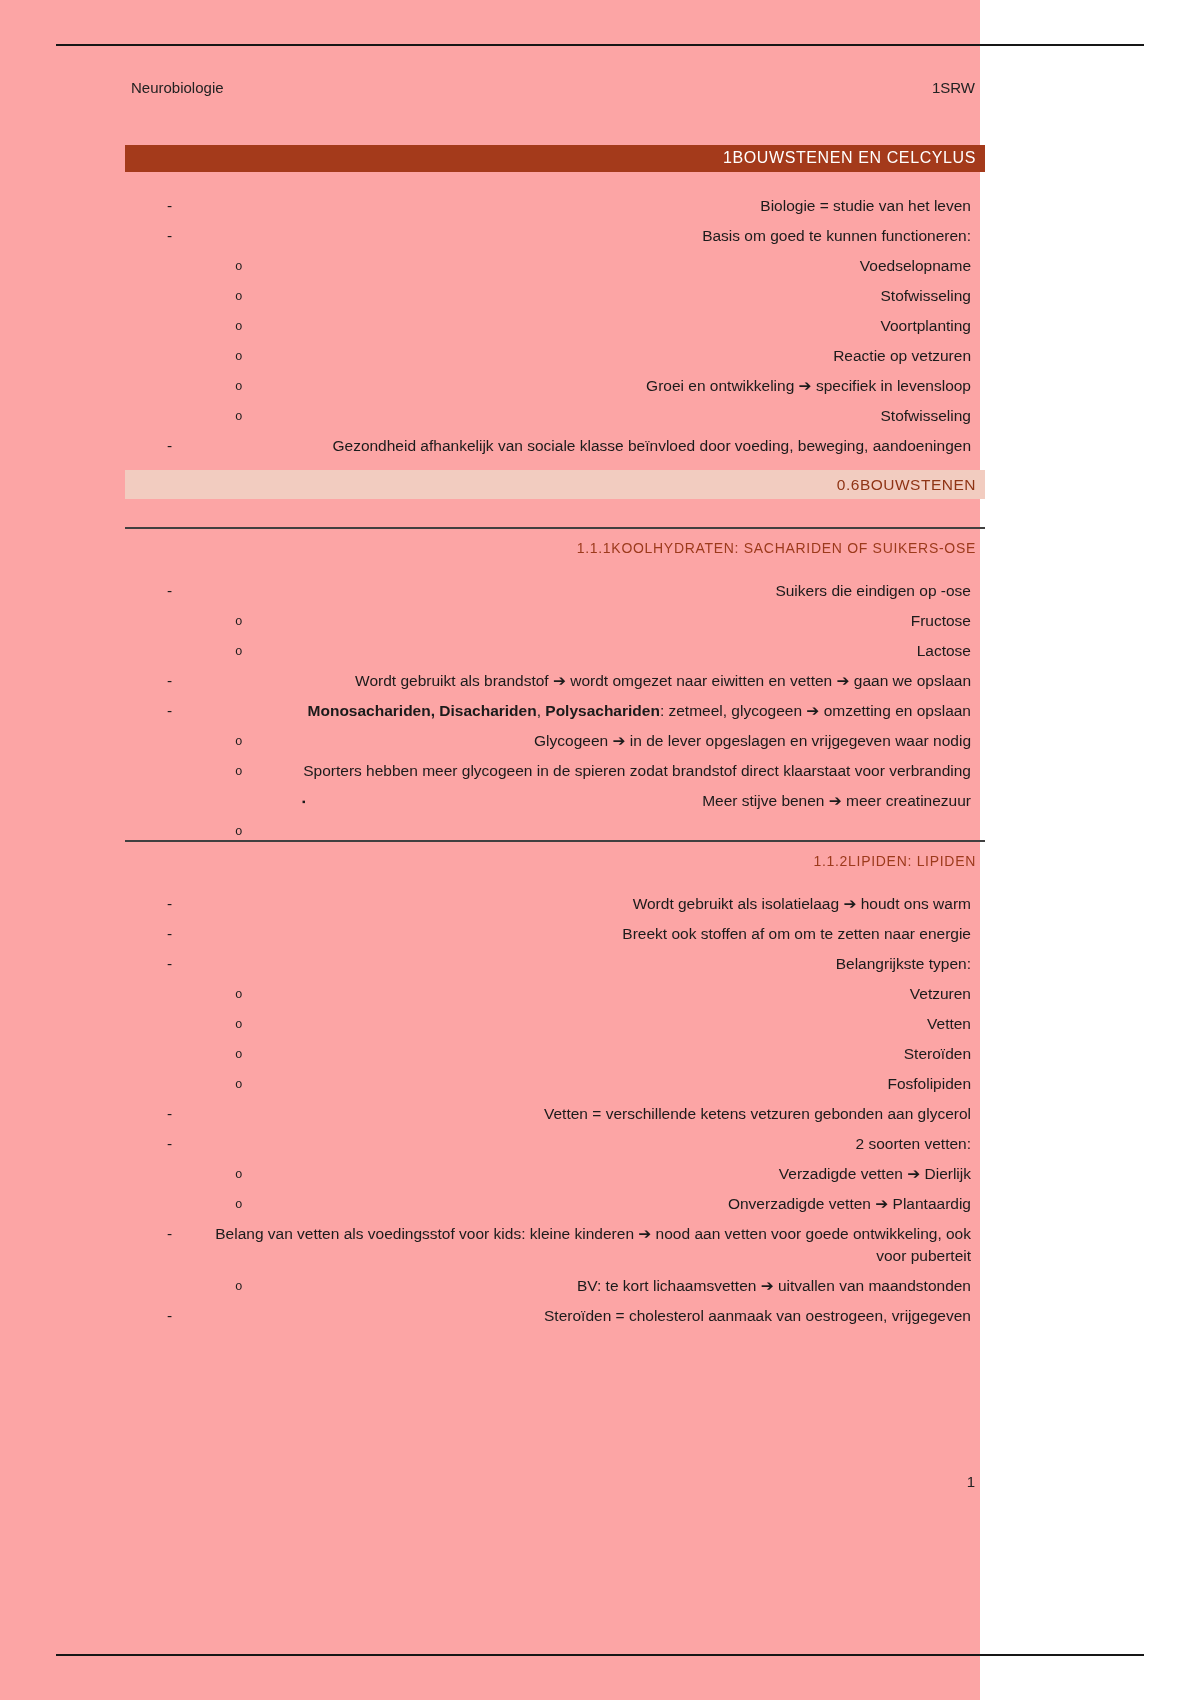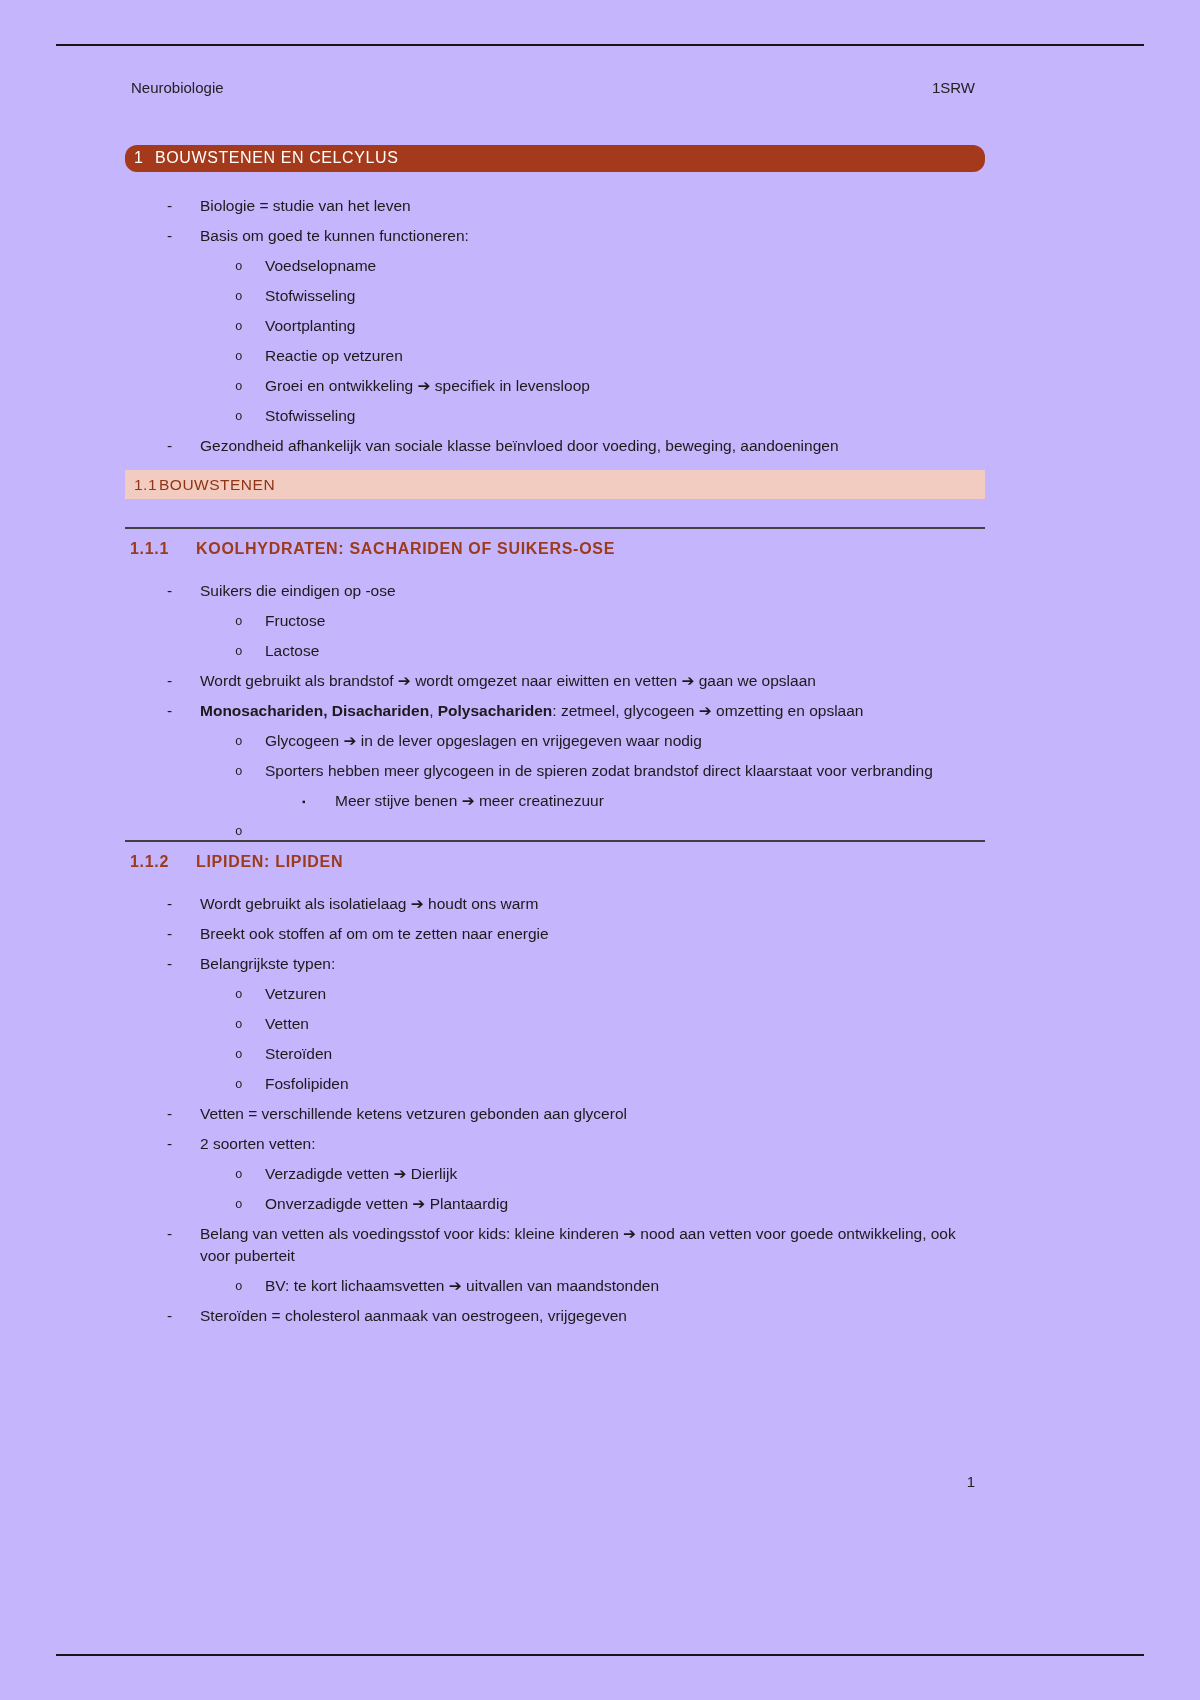--- a/index.html
+++ b/index.html
@@ -7,23 +7,24 @@
     padding: 0;
     background: #ffffff;
     width: 1200px;
     height: 1700px;
     overflow: hidden;
     font-family: "Liberation Sans", "DejaVu Sans", sans-serif;
     color: #1b1b1b;
   }
   .page {
     position: relative;
-    width: 1200px;
+    width: 980px;
     height: 1700px;
-    background: #c4b5fd;
+    background: #fca5a5;
+    text-align: right;
   }
   .page-rule {
     position: absolute;
     left: 56px;
     width: 1088px;
     height: 2px;
     background: #161616;
   }
   .rule-top { top: 44px; }
   .rule-bottom { top: 1654px; }
@@ -49,42 +50,40 @@
   
   .h { box-sizing: border-box; }
   .h1 {
     margin-top: 47px;
     background: var(--h1-bg, #A43A1B);
     color: var(--h1-text, #ffffff);
     font-size: 16px;
     line-height: 18px;
     padding: 4px 9px 5px 9px;
     letter-spacing: 0.6px;
-    border-radius: 12px;
   }
   .h1 .hnum { display: inline-block; min-width: 21px; }
   .h2 {
     margin-top: 13px;
     background: var(--h2-bg, #F2CCC0);
     color: var(--h2-text, #8F3415);
     font-size: 15.5px;
     line-height: 19px;
     padding: 5px 9px;
     letter-spacing: 0.5px;
   }
   .h2 .hnum { display: inline-block; min-width: 25px; }
   .h3 {
     margin-top: 28px;
     border-top: 2px solid var(--h3-rule, #404040);
     padding: 11px 9px 0 5px;
     color: var(--h3-text, #9C3A1C);
-    font-size: 16px;
+    font-size: 14px;
     line-height: 17px;
     letter-spacing: 0.7px;
-    font-weight: bold;
   }
   .h3 .hnum { display: inline-block; min-width: 66px; }
 
   
   .list {
     margin-top: 23px;
     padding-right: 14px;
   }
   .item {
     position: relative;
@@ -137,21 +136,21 @@
           <div class="item lvl1"><span class="bullet">-</span><span class="txt"><span>Biologie = studie van het leven</span></span></div>
           <div class="item lvl1"><span class="bullet">-</span><span class="txt"><span>Basis om goed te kunnen functioneren:</span></span></div>
           <div class="item lvl2"><span class="bullet">o</span><span class="txt"><span>Voedselopname</span></span></div>
           <div class="item lvl2"><span class="bullet">o</span><span class="txt"><span>Stofwisseling</span></span></div>
           <div class="item lvl2"><span class="bullet">o</span><span class="txt"><span>Voortplanting</span></span></div>
           <div class="item lvl2"><span class="bullet">o</span><span class="txt"><span>Reactie op vetzuren</span></span></div>
           <div class="item lvl2"><span class="bullet">o</span><span class="txt"><span>Groei en ontwikkeling ➔ specifiek in levensloop</span></span></div>
           <div class="item lvl2"><span class="bullet">o</span><span class="txt"><span>Stofwisseling</span></span></div>
           <div class="item lvl1"><span class="bullet">-</span><span class="txt"><span>Gezondheid afhankelijk van sociale klasse beïnvloed door voeding, beweging, aandoeningen</span></span></div>
         </div>
-        <div class="h h2"><span class="hnum">1.1</span><span class="htitle">BOUWSTENEN</span></div>
+        <div class="h h2"><span class="hnum">0.6</span><span class="htitle">BOUWSTENEN</span></div>
         <div class="h h3"><span class="hnum">1.1.1</span><span class="htitle">KOOLHYDRATEN: SACHARIDEN OF SUIKERS-OSE</span></div>
         <div class="list">
           <div class="item lvl1"><span class="bullet">-</span><span class="txt"><span>Suikers die eindigen op -ose</span></span></div>
           <div class="item lvl2"><span class="bullet">o</span><span class="txt"><span>Fructose</span></span></div>
           <div class="item lvl2"><span class="bullet">o</span><span class="txt"><span>Lactose</span></span></div>
           <div class="item lvl1"><span class="bullet">-</span><span class="txt"><span>Wordt gebruikt als brandstof ➔ wordt omgezet naar eiwitten en vetten ➔ gaan we opslaan</span></span></div>
           <div class="item lvl1"><span class="bullet">-</span><span class="txt"><b>Monosachariden, Disachariden</b><span>, </span><b>Polysachariden</b><span>: zetmeel, glycogeen ➔ omzetting en opslaan</span></span></div>
           <div class="item lvl2"><span class="bullet">o</span><span class="txt"><span>Glycogeen ➔ in de lever opgeslagen en vrijgegeven waar nodig</span></span></div>
           <div class="item lvl2"><span class="bullet">o</span><span class="txt"><span>Sporters hebben meer glycogeen in de spieren zodat brandstof direct klaarstaat voor verbranding</span></span></div>
           <div class="item lvl3"><span class="bullet">▪</span><span class="txt"><span>Meer stijve benen ➔ meer creatinezuur</span></span></div>

